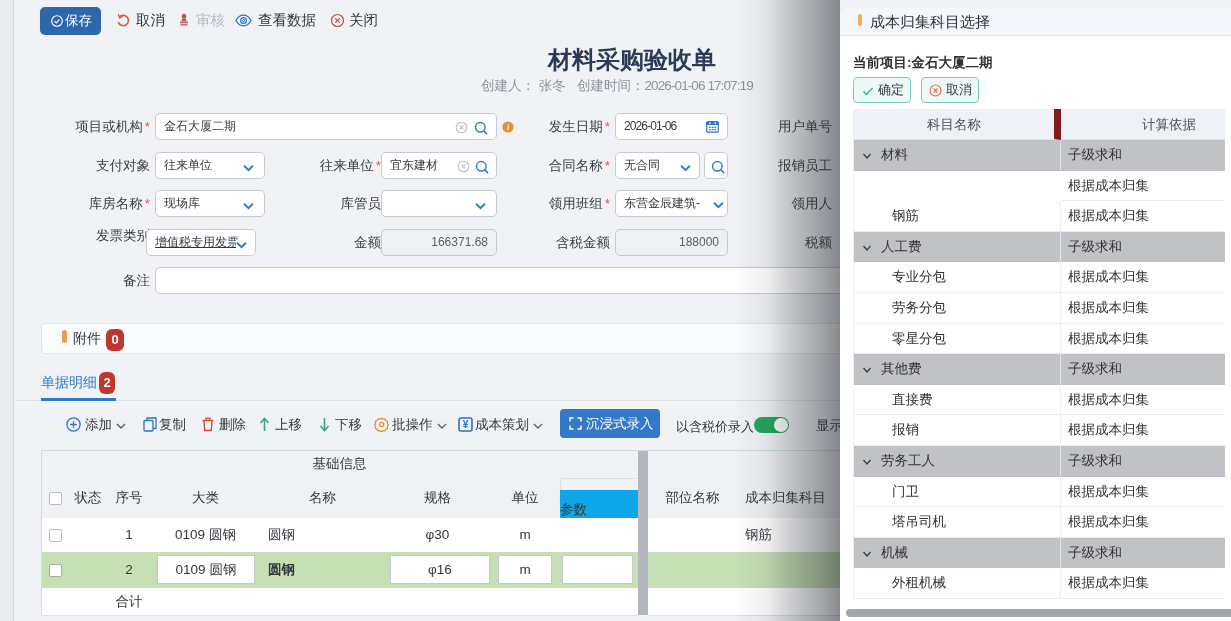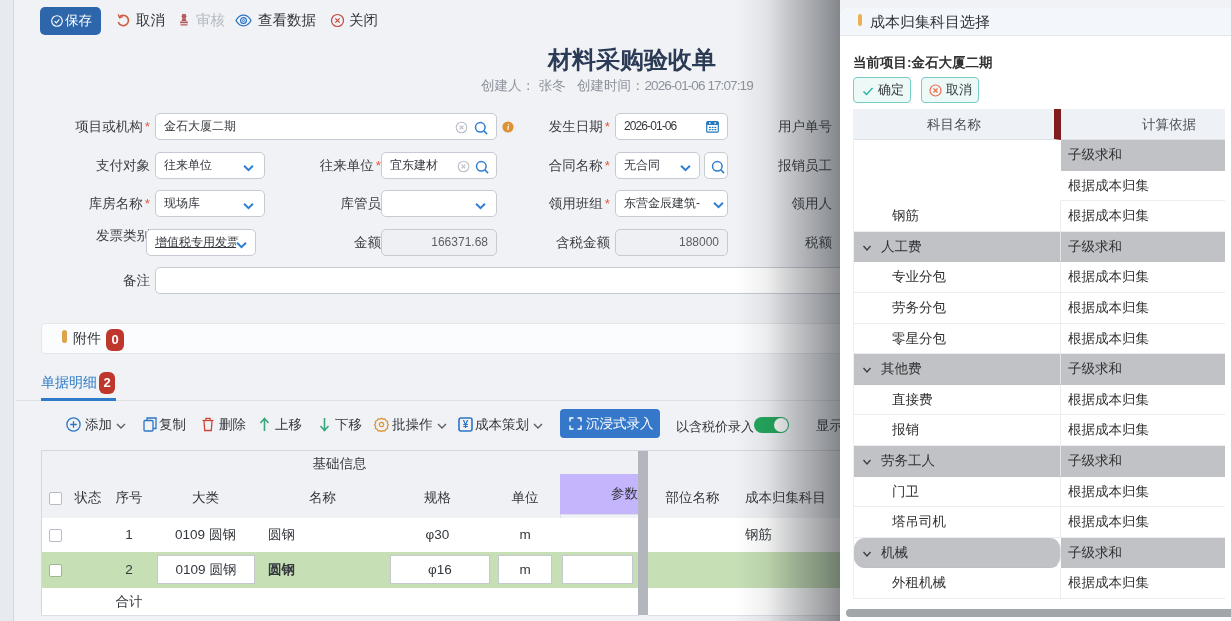--- a/index.html
+++ b/index.html
@@ -234,21 +234,21 @@
     <div style="position:absolute;left:0px;top:0px;width:598px;height:29px;border-right:1px solid #dcdfe5;border-bottom:1px solid #dcdfe5;line-height:28px;background:#f0f1f4;text-align:center;">基础信息</div>
     <div style="position:absolute;left:607px;top:0px;width:90px;height:29px;border-right:1px solid #dcdfe5;border-bottom:1px solid #dcdfe5;line-height:28px;background:#f0f1f4;text-align:center;"></div>
     <div style="position:absolute;left:696px;top:0px;width:495px;height:29px;border-right:1px solid #dcdfe5;border-bottom:1px solid #dcdfe5;line-height:28px;background:#f0f1f4;text-align:center;"></div>
     <div style="position:absolute;left:0px;top:28px;width:29px;height:41px;border-right:1px solid #dcdfe5;border-bottom:1px solid #dcdfe5;line-height:40px;background:#f0f1f4;text-align:center;"></div>
     <div style="position:absolute;left:28px;top:28px;width:39px;height:41px;border-right:1px solid #dcdfe5;border-bottom:1px solid #dcdfe5;line-height:40px;background:#f0f1f4;text-align:center;">状态</div>
     <div style="position:absolute;left:66px;top:28px;width:45px;height:41px;border-right:1px solid #dcdfe5;border-bottom:1px solid #dcdfe5;line-height:40px;background:#f0f1f4;text-align:center;">序号</div>
     <div style="position:absolute;left:110px;top:28px;width:110px;height:41px;border-right:1px solid #dcdfe5;border-bottom:1px solid #dcdfe5;line-height:40px;background:#f0f1f4;text-align:center;">大类</div>
     <div style="position:absolute;left:219px;top:28px;width:126px;height:41px;border-right:1px solid #dcdfe5;border-bottom:1px solid #dcdfe5;line-height:40px;background:#f0f1f4;text-align:center;">名称</div>
     <div style="position:absolute;left:344px;top:28px;width:106px;height:41px;border-right:1px solid #dcdfe5;border-bottom:1px solid #dcdfe5;line-height:40px;background:#f0f1f4;text-align:center;">规格</div>
     <div style="position:absolute;left:449px;top:28px;width:71px;height:41px;border-right:1px solid #dcdfe5;border-bottom:1px solid #dcdfe5;line-height:40px;background:#f0f1f4;text-align:center;">单位</div>
-    <div style="position:absolute;left:519px;top:24px;width:79px;height:41px;border-right:1px solid #dcdfe5;border-bottom:1px solid #dcdfe5;line-height:40px;background:#c4b5fd;text-align:right;">参数</div>
+    <div style="position:absolute;left:519px;top:40px;width:79px;height:41px;border-right:1px solid #dcdfe5;border-bottom:1px solid #dcdfe5;line-height:40px;background:#0ea5e9;text-align:left;">参数</div>
     <div style="position:absolute;left:607px;top:28px;width:90px;height:41px;border-right:1px solid #dcdfe5;border-bottom:1px solid #dcdfe5;line-height:40px;background:#f0f1f4;text-align:center;">部位名称</div>
     <div style="position:absolute;left:696px;top:28px;width:102px;height:41px;border-right:1px solid #dcdfe5;border-bottom:1px solid #dcdfe5;line-height:40px;background:#f0f1f4;text-align:left;padding-left:8px;">成本归集科目</div>
     <div style="position:absolute;left:797px;top:28px;width:394px;height:41px;border-right:1px solid #dcdfe5;border-bottom:1px solid #dcdfe5;line-height:40px;background:#f0f1f4;text-align:center;"></div>
     <div style="position:absolute;left:8px;top:42px;width:13px;height:13px;border:1px solid #b6bcc6;border-radius:2px;background:#fff;"></div>
     <div style="position:absolute;left:0px;top:68px;width:29px;height:35px;border-right:1px solid #dcdfe5;border-bottom:1px solid #dcdfe5;line-height:34px;background:#fff;text-align:center;"></div>
     <div style="position:absolute;left:28px;top:68px;width:39px;height:35px;border-right:1px solid #dcdfe5;border-bottom:1px solid #dcdfe5;line-height:34px;background:#fff;text-align:center;"></div>
     <div style="position:absolute;left:66px;top:68px;width:45px;height:35px;border-right:1px solid #dcdfe5;border-bottom:1px solid #dcdfe5;line-height:34px;background:#fff;text-align:center;">1</div>
     <div style="position:absolute;left:110px;top:68px;width:110px;height:35px;border-right:1px solid #dcdfe5;border-bottom:1px solid #dcdfe5;line-height:34px;background:#fff;text-align:center;">0109 圆钢</div>
     <div style="position:absolute;left:219px;top:68px;width:126px;height:35px;border-right:1px solid #dcdfe5;border-bottom:1px solid #dcdfe5;line-height:34px;background:#fff;text-align:left;padding-left:8px;">圆钢</div>
     <div style="position:absolute;left:344px;top:68px;width:106px;height:35px;border-right:1px solid #dcdfe5;border-bottom:1px solid #dcdfe5;line-height:34px;background:#fff;text-align:center;">φ30</div>
@@ -309,20 +309,26 @@
         <circle cx="6.5" cy="6.5" r="5.5" fill="none" stroke="#ef6b4e" stroke-width="1.2"></circle>
         <path d="M4.5 4.5l4 4M8.5 4.5l-4 4" stroke="#ef6b4e" stroke-width="1.2"></path>
       </svg>
     <span style="margin-left:24px;">取消</span>
   </div>
   <div id="dtable" class="abs" style="left: 13px; top: 101px; width: 371px; font-size: 13.5px; color: rgb(48, 49, 51); border-left: 1px solid rgb(236, 239, 243); height: 490px;">
       <div style="position:absolute;left:0;top:0;width:207px;height:31px;background:#eef2f7;border-bottom:1px solid #dde2e9;border-right:7px solid #7f1d1d;text-align:center;line-height:31px;color:#4a4e55;">科目名称</div>
       <div style="position:absolute;left:207px;top:0;width:164px;height:31px;background:#eef2f7;border-bottom:1px solid #dde2e9;line-height:31px;color:#4a4e55;">
         <span style="position:absolute;left:81px;">计算依据</span>
       </div>
+      <div style="position:absolute;left:0;top:31px;width:207px;height:30.6px;background:#c0c2c5;border-bottom:1px solid #bdbfc2;border-right:1px solid #e4e5e7;">
+        <svg style="position:absolute;left:8px;top:11.3px" width="10" height="10" viewBox="0 0 10 10">
+          <path d="M1.5 3l3.5 4 3.5-4" fill="none" stroke="#3a3d42" stroke-width="1.3"></path>
+        </svg>
+        <span style="position:absolute;left:27px;top:0;line-height:30.6px;">材料</span>
+      </div>
       <div style="position:absolute;left:207px;top:31px;width:164px;height:30.6px;background:#c0c2c5;border-bottom:1px solid #c0c2c5;line-height:30.6px;padding-left:7px;">子级求和</div>
       <div style="position:absolute;left:207px;top:61.6px;width:164px;height:30.6px;background:#fff;border-bottom:1px solid #ebedf0;line-height:30.6px;padding-left:7px;">根据成本归集</div>
       <div style="position:absolute;left:0;top:92.2px;width:207px;height:30.6px;background:#fff;border-bottom:1px solid #ebedf0;border-right:1px solid #ebedf0;">
         <span style="position:absolute;left:38px;top:0;line-height:30.6px;">钢筋</span>
       </div>
       <div style="position:absolute;left:207px;top:92.2px;width:164px;height:30.6px;background:#fff;border-bottom:1px solid #ebedf0;line-height:30.6px;padding-left:7px;">根据成本归集</div>
       <div style="position:absolute;left:0;top:122.80000000000001px;width:207px;height:30.6px;background:#c0c2c5;border-bottom:1px solid #bdbfc2;border-right:1px solid #e4e5e7;">
         <svg style="position:absolute;left:8px;top:11.3px" width="10" height="10" viewBox="0 0 10 10">
           <path d="M1.5 3l3.5 4 3.5-4" fill="none" stroke="#3a3d42" stroke-width="1.3"></path>
         </svg>
@@ -364,21 +370,21 @@
       </div>
       <div style="position:absolute;left:207px;top:337.00000000000006px;width:164px;height:30.6px;background:#c0c2c5;border-bottom:1px solid #c0c2c5;line-height:30.6px;padding-left:7px;">子级求和</div>
       <div style="position:absolute;left:0;top:367.6000000000001px;width:207px;height:30.6px;background:#fff;border-bottom:1px solid #ebedf0;border-right:1px solid #ebedf0;">
         <span style="position:absolute;left:38px;top:0;line-height:30.6px;">门卫</span>
       </div>
       <div style="position:absolute;left:207px;top:367.6000000000001px;width:164px;height:30.6px;background:#fff;border-bottom:1px solid #ebedf0;line-height:30.6px;padding-left:7px;">根据成本归集</div>
       <div style="position:absolute;left:0;top:398.2000000000001px;width:207px;height:30.6px;background:#fff;border-bottom:1px solid #ebedf0;border-right:1px solid #ebedf0;">
         <span style="position:absolute;left:38px;top:0;line-height:30.6px;">塔吊司机</span>
       </div>
       <div style="position:absolute;left:207px;top:398.2000000000001px;width:164px;height:30.6px;background:#fff;border-bottom:1px solid #ebedf0;line-height:30.6px;padding-left:7px;">根据成本归集</div>
-      <div style="position:absolute;left:0;top:428.8000000000001px;width:207px;height:30.6px;background:#c0c2c5;border-bottom:1px solid #bdbfc2;border-right:1px solid #e4e5e7;border-radius:11px;">
+      <div style="position:absolute;left:0;top:428.8000000000001px;width:207px;height:30.6px;background:#c0c2c5;border-bottom:1px solid #bdbfc2;border-right:1px solid #e4e5e7;">
         <svg style="position:absolute;left:8px;top:11.3px" width="10" height="10" viewBox="0 0 10 10">
           <path d="M1.5 3l3.5 4 3.5-4" fill="none" stroke="#3a3d42" stroke-width="1.3"></path>
         </svg>
         <span style="position:absolute;left:27px;top:0;line-height:30.6px;">机械</span>
       </div>
       <div style="position:absolute;left:207px;top:428.8000000000001px;width:164px;height:30.6px;background:#c0c2c5;border-bottom:1px solid #c0c2c5;line-height:30.6px;padding-left:7px;">子级求和</div>
       <div style="position:absolute;left:0;top:459.40000000000015px;width:207px;height:30.6px;background:#fff;border-bottom:1px solid #ebedf0;border-right:1px solid #ebedf0;">
         <span style="position:absolute;left:38px;top:0;line-height:30.6px;">外租机械</span>
       </div>
       <div style="position:absolute;left:207px;top:459.40000000000015px;width:164px;height:30.6px;background:#fff;border-bottom:1px solid #ebedf0;line-height:30.6px;padding-left:7px;">根据成本归集</div>

